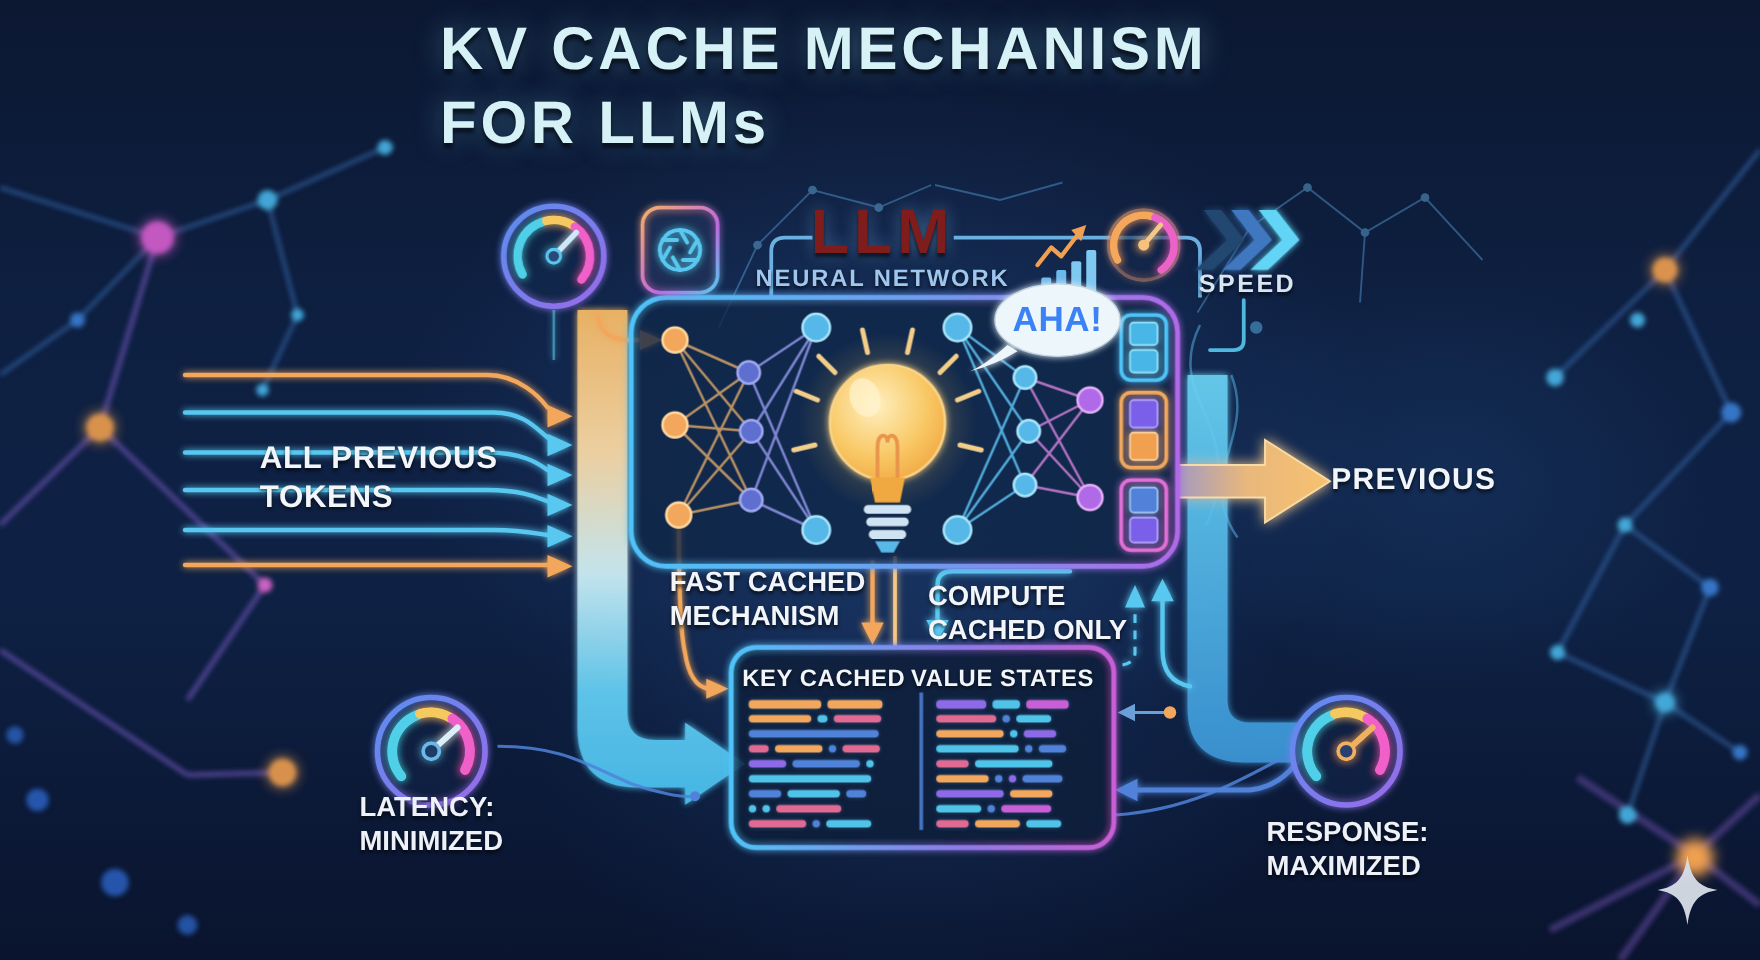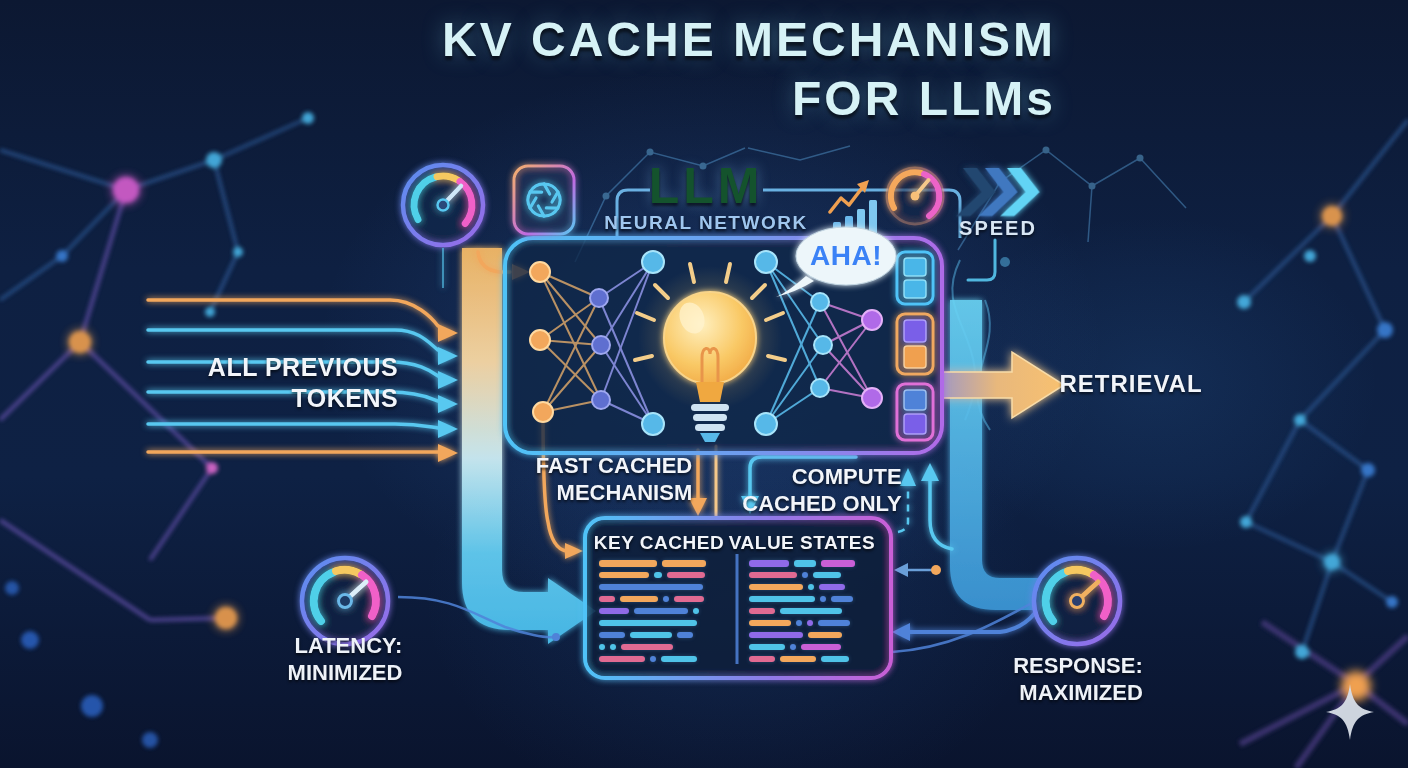--- a/index.html
+++ b/index.html
@@ -8,25 +8,25 @@
     font-family:"Liberation Sans", sans-serif;
     background:
       radial-gradient(560px 400px at 50.5% 45%, rgba(70,130,220,.22), transparent 70%),
       radial-gradient(440px 320px at 52% 78%, rgba(50,110,190,.16), transparent 70%),
       radial-gradient(320px 240px at 82% 50%, rgba(60,140,220,.12), transparent 70%),
       linear-gradient(180deg,#0c1832 0%,#0e2042 35%,#0e2144 62%,#0a142e 100%);
   }
   #stage{position:absolute;inset:0;}
   svg{position:absolute;left:0;top:0;}
   .label{position:absolute;transform:translate(-50%,-50%);color:#f2f5fa;font-weight:700;
-    text-align:right;white-space:pre-line;line-height:1.22;
+    text-align:left;white-space:pre-line;line-height:1.22;
     text-shadow:0 2px 3px rgba(0,0,0,.65);}
   .t-title{font-size:48px;letter-spacing:3px;color:#d6f2f6;
     text-shadow:0 4px 3px rgba(0,0,0,.55),0 0 22px rgba(130,220,245,.35);}
-  .t-llm{font-size:50px;letter-spacing:4px;color:#14532d;text-shadow:0 3px 3px rgba(0,0,0,.6),0 0 14px rgba(140,200,250,.4);}
+  .t-llm{font-size:50px;letter-spacing:4px;color:#7f1d1d;text-shadow:0 3px 3px rgba(0,0,0,.6),0 0 14px rgba(140,200,250,.4);}
   .t-nn{font-size:19px;letter-spacing:1.5px;color:#9fc6ee;}
   .t-aha{font-size:28px;color:#3b82f6;text-shadow:none;letter-spacing:.5px;}
   .t-speed{font-size:20px;letter-spacing:2px;color:#d8e6f4;}
   .t-tokens{font-size:25px;letter-spacing:.5px;}
   .t-flow{font-size:22px;}
   .t-hdr{font-size:19px;letter-spacing:.5px;}
   .t-kv{font-size:33px;letter-spacing:1px;}
   .t-metric{font-size:22px;color:#eef2f8;}
   .t-response{font-size:24px;letter-spacing:1px;}
   .kv-col{position:absolute;display:flex;flex-direction:column;justify-content:space-between;}
@@ -455,21 +455,21 @@
 <div class="label t-flow" style="left:614px;top:480px;">FAST CACHED
 MECHANISM</div>
 <div class="label t-flow" style="left:822px;top:491px;">COMPUTE
 CACHED ONLY</div>
 <div class="label t-hdr" style="left:659px;top:543px;">KEY CACHED</div>
 <div class="label t-hdr" style="left:802px;top:543px;">VALUE STATES</div>
 <div class="label t-metric" style="left:345px;top:660px;">LATENCY:
 MINIMIZED</div>
 <div class="label t-metric" style="left:1078px;top:680px;">RESPONSE:
 MAXIMIZED</div>
-<div class="label t-response" style="left:1131px;top:384px;">RETRIEVAL</div>
+<div class="label t-response" style="left:1131px;top:384px;">PREVIOUS</div>
 
 <div id="key-col" class="kv-col" style="left:599px;top:560px;width:128px;height:102px;">
       <div class="kv-row">
         <div class="kv-bar" style="width: 58px; background: rgb(242, 167, 92);"></div>
         <div class="kv-bar" style="width: 44px; background: rgb(242, 167, 92);"></div>
       </div>
       <div class="kv-row">
         <div class="kv-bar" style="width: 50px; background: rgb(242, 167, 92);"></div>
         <div class="kv-bar" style="width: 8px; background: rgb(79, 195, 232);"></div>
         <div class="kv-bar" style="width: 38px; background: rgb(224, 106, 146);"></div>

